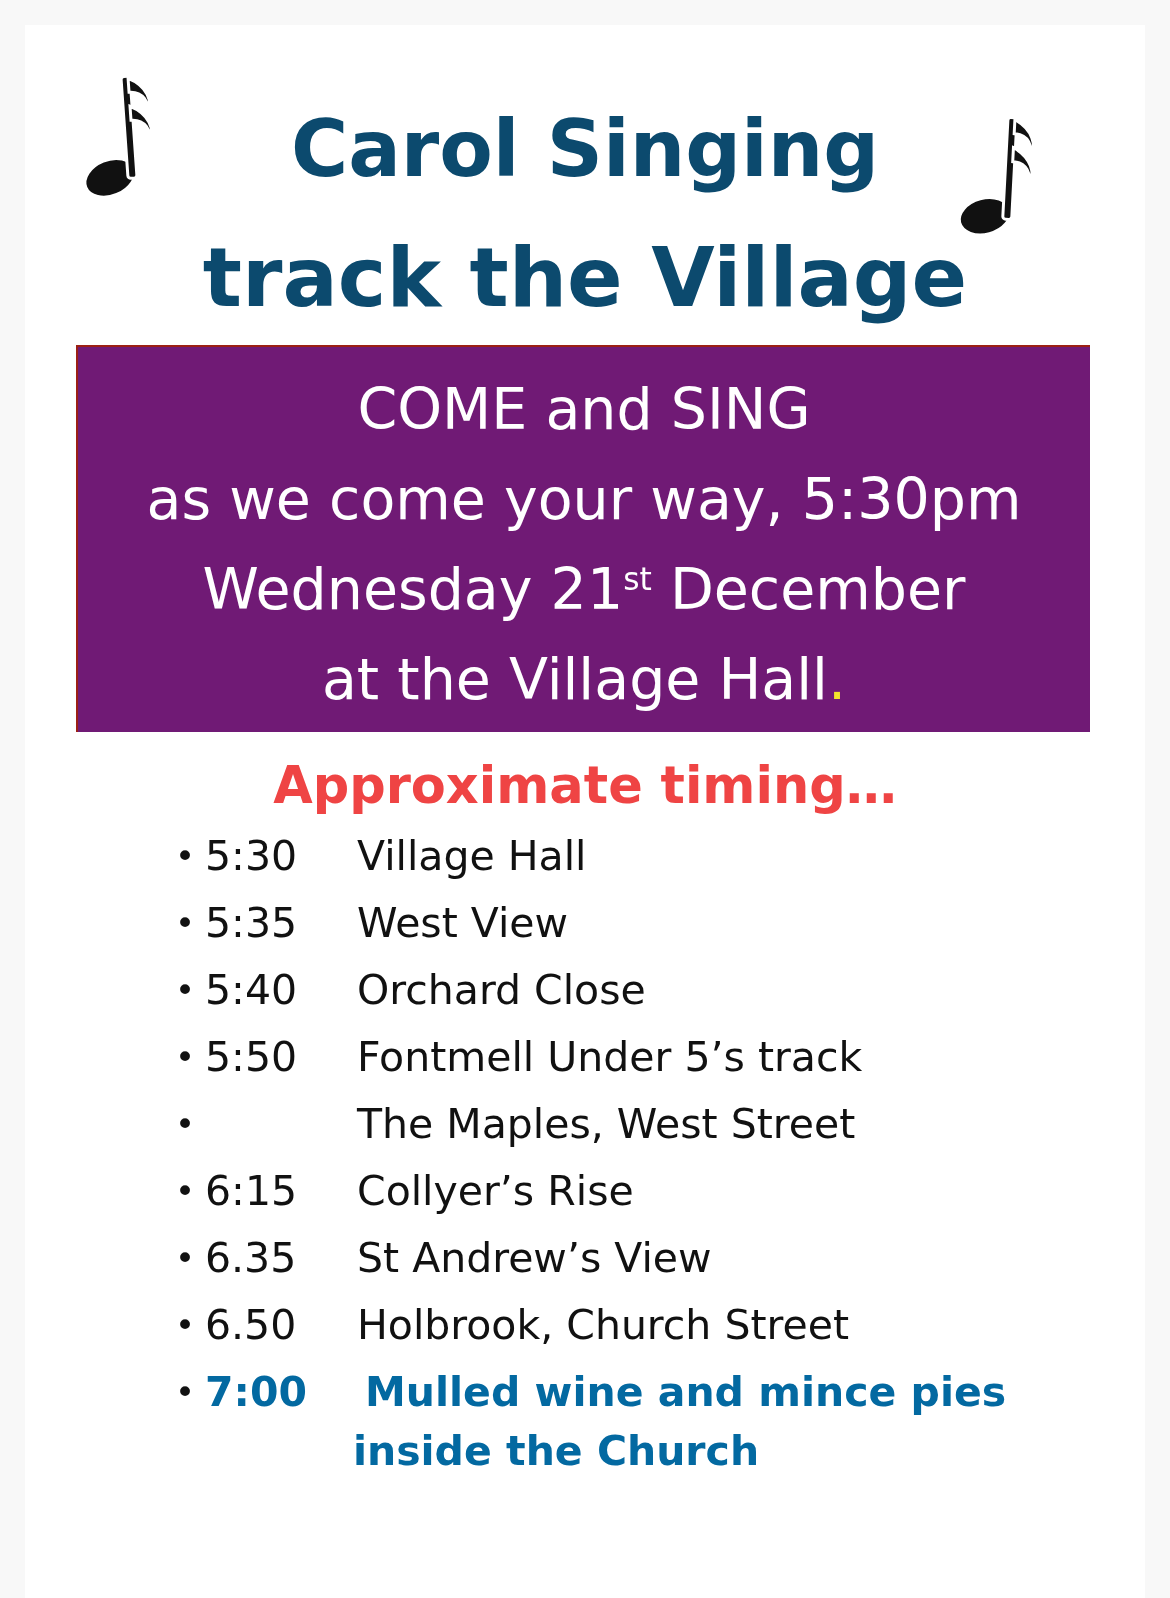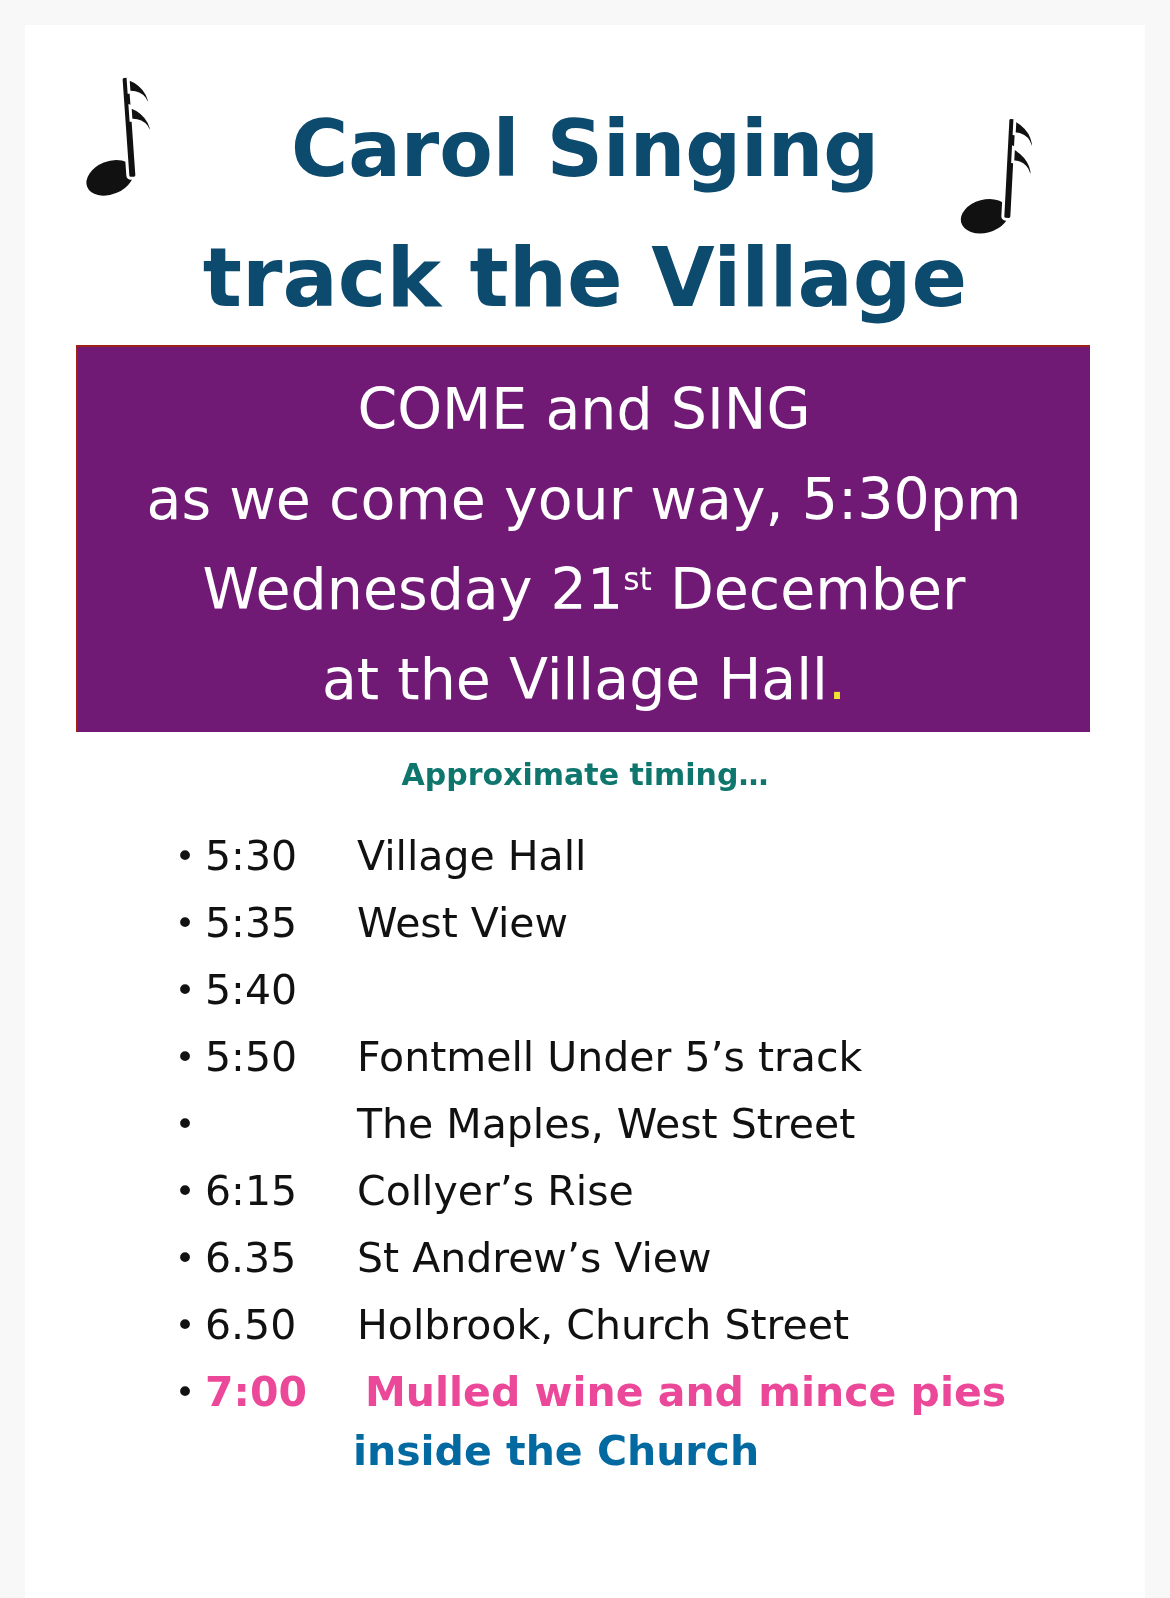--- a/index.html
+++ b/index.html
@@ -84,24 +84,24 @@
   }
   .yellow-dot { color: #f2e32c; }
 
   
   #timing-heading {
     position: absolute;
     left: 0;
     top: 735px;
     width: 1120px;
     text-align: center;
-    color: #0f766e;
-    font-family: "DejaVu Sans", sans-serif;
-    font-weight: bold;
-    font-size: 30px;
+    color: #ef4444;
+    font-family: "DejaVu Sans", sans-serif;
+    font-weight: bold;
+    font-size: 51px;
     line-height: 1.0;
     white-space: nowrap;
   }
 
   
   #schedule {
     position: absolute;
     left: 150px;
     top: 798px;
     width: 960px;
@@ -135,21 +135,21 @@
     width: 130px;
     text-align: left;
   }
   #schedule li .place {
     position: absolute;
     left: 182px;
     top: 0;
   }
   #schedule li.highlight .time,
   #schedule li.highlight .place {
-    color: #ec4899;
+    color: #0369a1;
     font-weight: bold;
   }
   #schedule li.highlight .place { left: 190px; }
 
   #final-line {
     position: absolute;
     left: 0;
     top: 1406px;
     width: 1120px;
     text-align: center;
@@ -211,20 +211,21 @@
       <span class="place">Village Hall</span>
     </li>
     <li>
       <span class="bullet">•</span>
       <span class="time">5:35</span>
       <span class="place">West View</span>
     </li>
     <li>
       <span class="bullet">•</span>
       <span class="time">5:40</span>
+      <span class="place">Orchard Close</span>
     </li>
     <li>
       <span class="bullet">•</span>
       <span class="time">5:50</span>
       <span class="place">Fontmell Under 5’s track</span>
     </li>
     <li>
       <span class="bullet">•</span>
       <span class="place">The Maples, West Street</span>
     </li>

